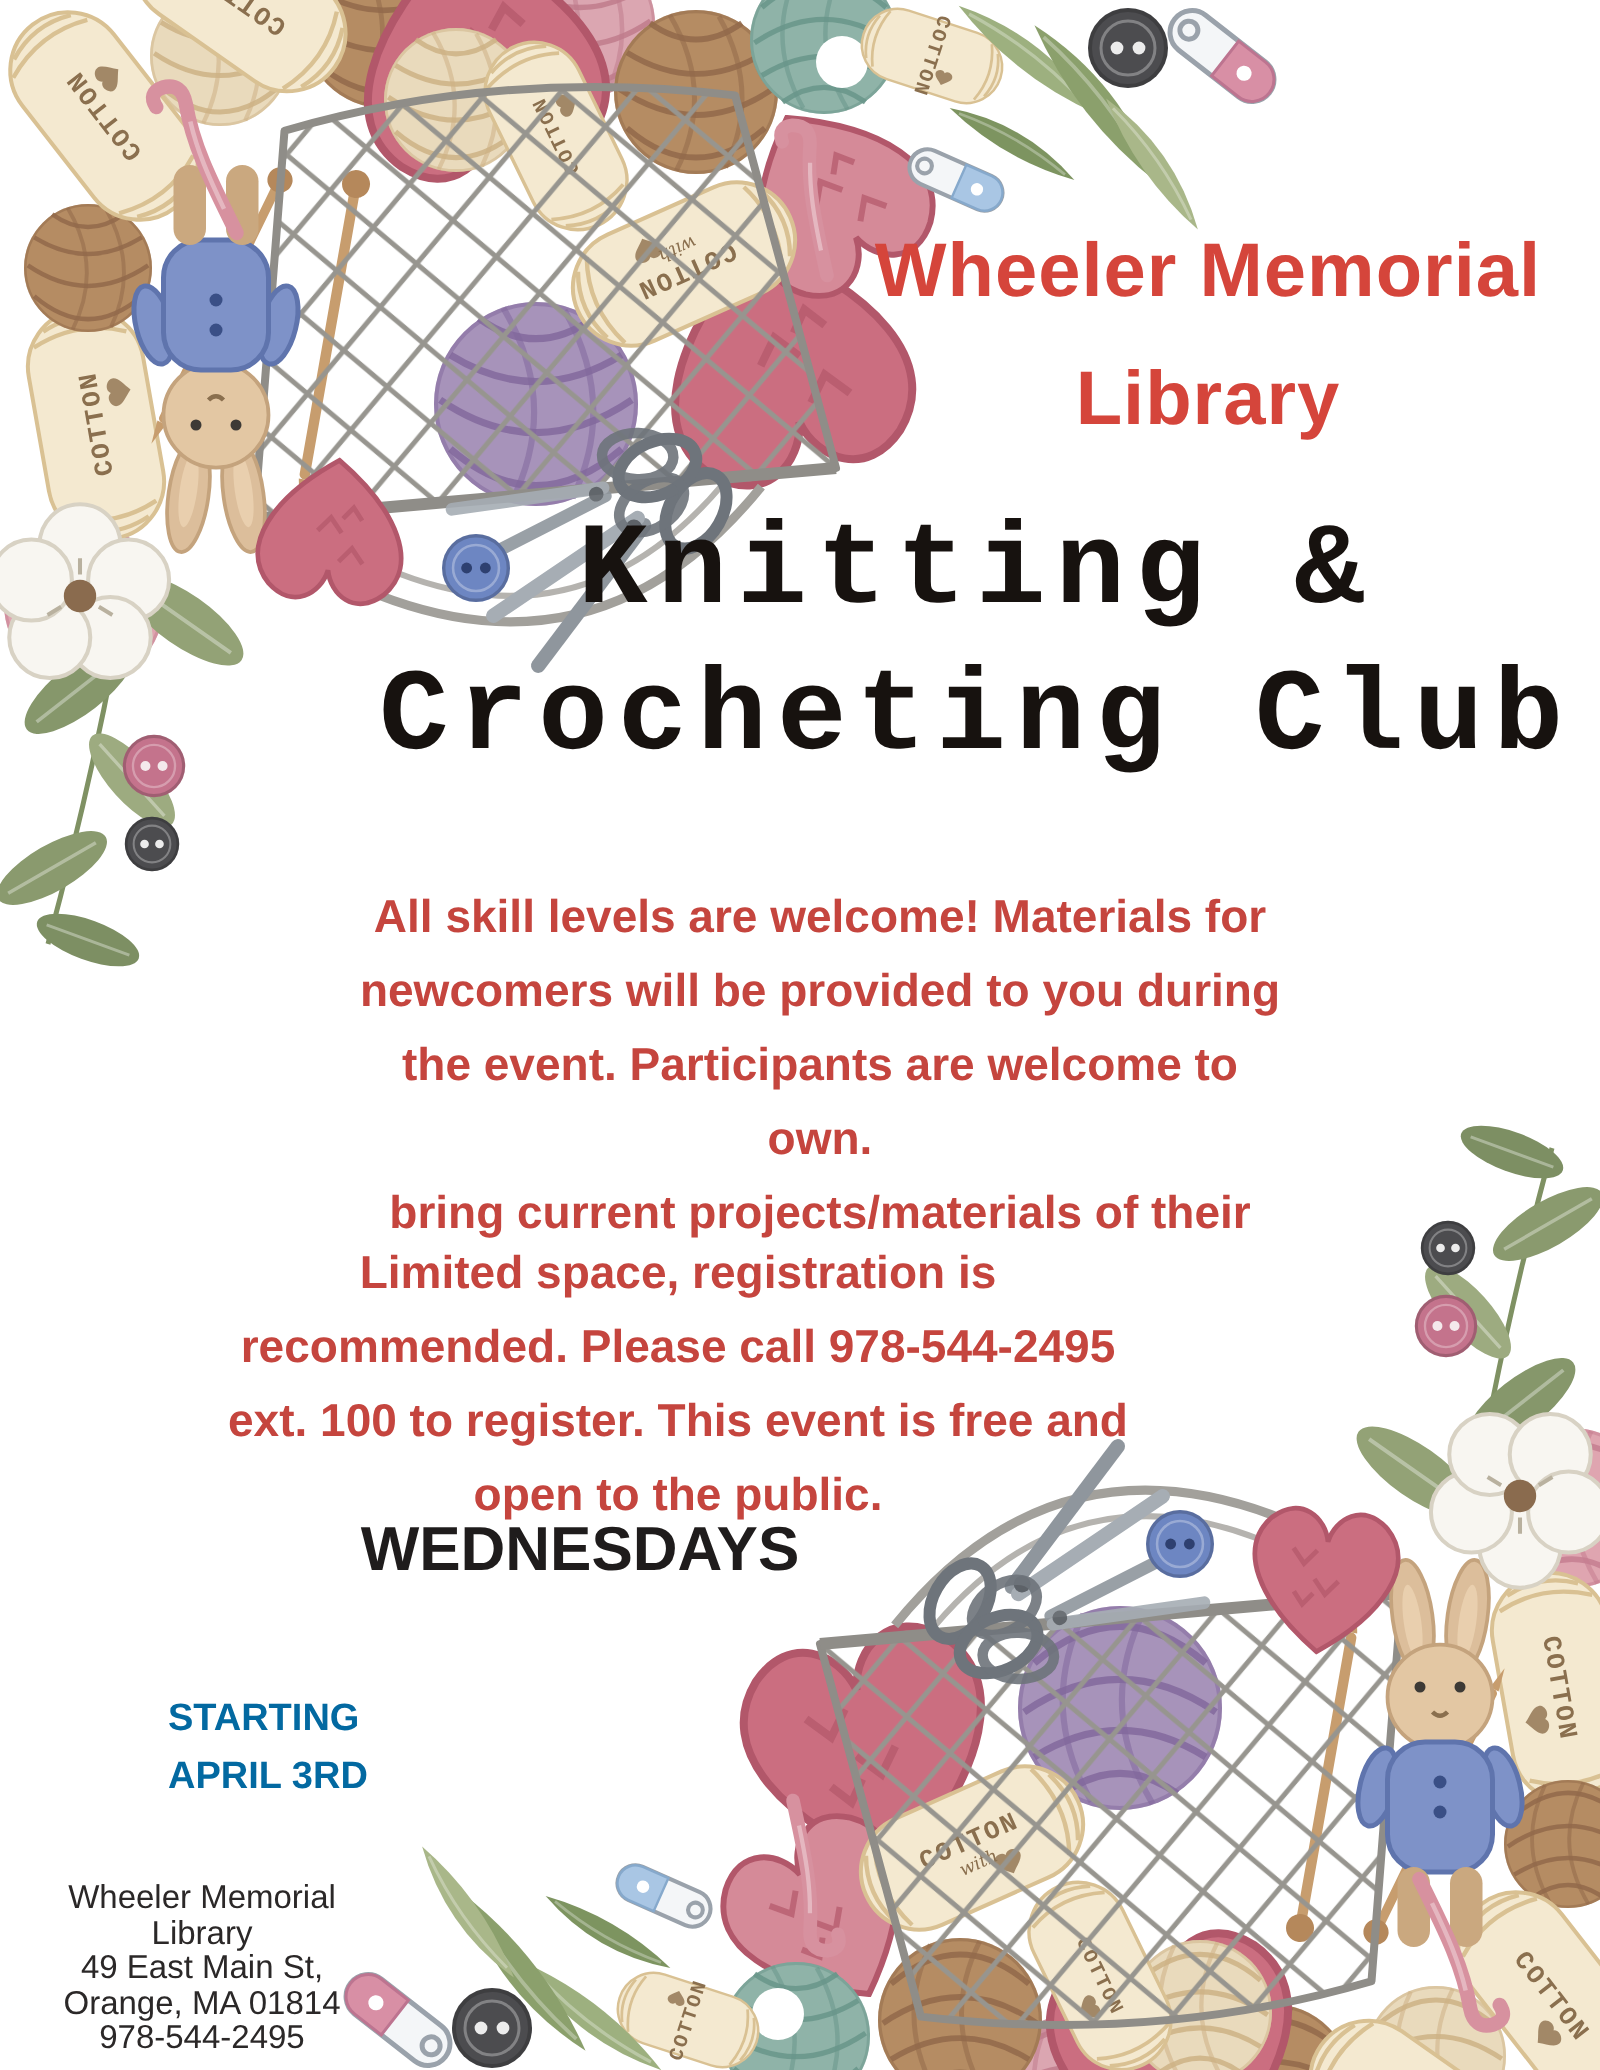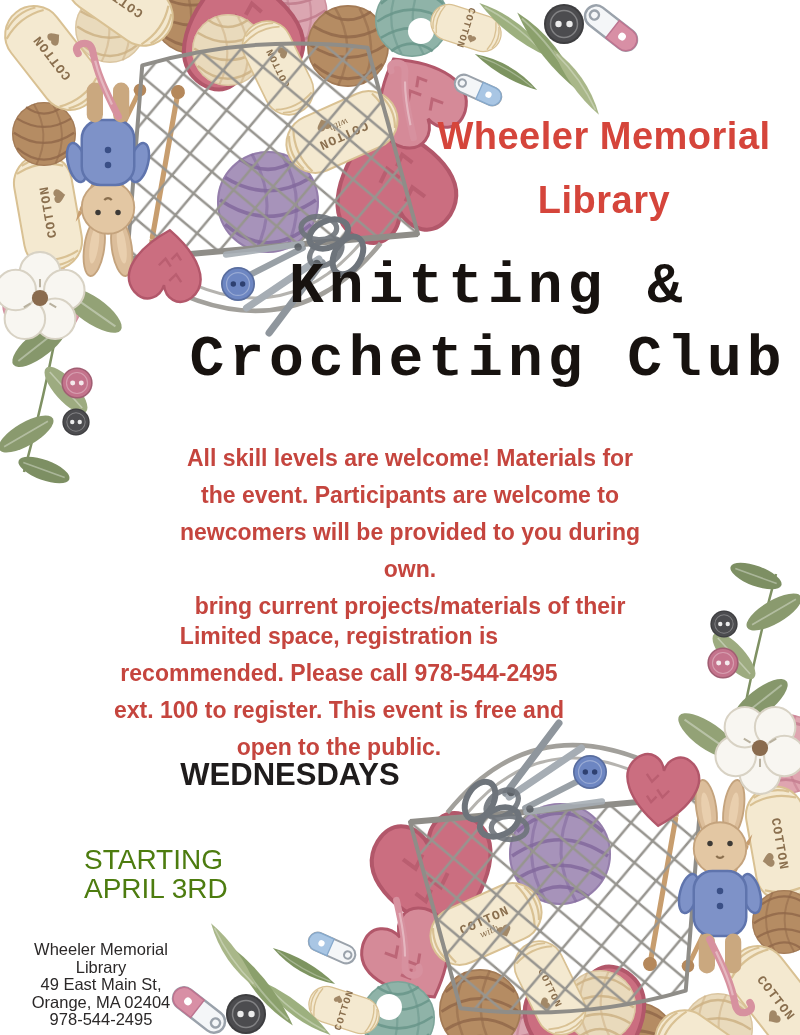--- a/index.html
+++ b/index.html
@@ -22,21 +22,21 @@
   .para{
     text-align:center;color:#c5453e;font-weight:bold;font-size:23px;line-height:37px;
   }
   .intro{left:146px;top:440px;width:528px;}
   .registration{left:56px;top:618px;width:566px;}
   .schedule{
     left:106px;top:760px;width:368px;text-align:center;
     color:#1f1c1c;font-weight:bold;font-size:31px;line-height:29px;
   }
   .starting{
-    left:84px;top:845px;color:#4d7c0f;font-weight:normal;font-size:28px;line-height:29px;
+    left:84px;top:845px;color:#0369a1;font-weight:bold;font-size:19px;line-height:29px;
   }
   .footer{
     left:4px;top:941px;width:194px;text-align:center;
     color:#2b2828;font-size:16.5px;line-height:17.5px;font-weight:400;
   }
   .cotlbl{
     font-family:"Liberation Mono","DejaVu Sans Mono",monospace;
     font-size:13px;font-weight:bold;fill:#8a6f4e;letter-spacing:1px;text-anchor:middle;
   }
   .cotlbl.sm{font-size:10px;}
@@ -246,22 +246,22 @@
   <div>Library</div>
 </div>
 
 <div class="abs txt title">
   <div>Knitting &amp;</div>
   <div>Crocheting Club</div>
 </div>
 
 <div class="abs txt para intro">
   <div>All skill levels are welcome! Materials for</div>
+  <div>newcomers will be provided to you during</div>
   <div>the event. Participants are welcome to</div>
-  <div>newcomers will be provided to you during</div>
   <div>own.</div>
   <div>bring current projects/materials of their</div>
 </div>
 
 <div class="abs txt para registration">
   <div>Limited space, registration is</div>
   <div>recommended. Please call 978-544-2495</div>
   <div>ext. 100 to register. This event is free and</div>
   <div>open to the public.</div>
 </div>
@@ -272,15 +272,15 @@
 
 <div class="abs txt starting">
   <div>STARTING</div>
   <div>APRIL 3RD</div>
 </div>
 
 <div class="abs txt footer">
   <div>Wheeler Memorial</div>
   <div>Library</div>
   <div>49 East Main St,</div>
-  <div>Orange, MA 02404</div>
+  <div>Orange, MA 01814</div>
   <div>978-544-2495</div>
 </div>
 
 </body></html>

